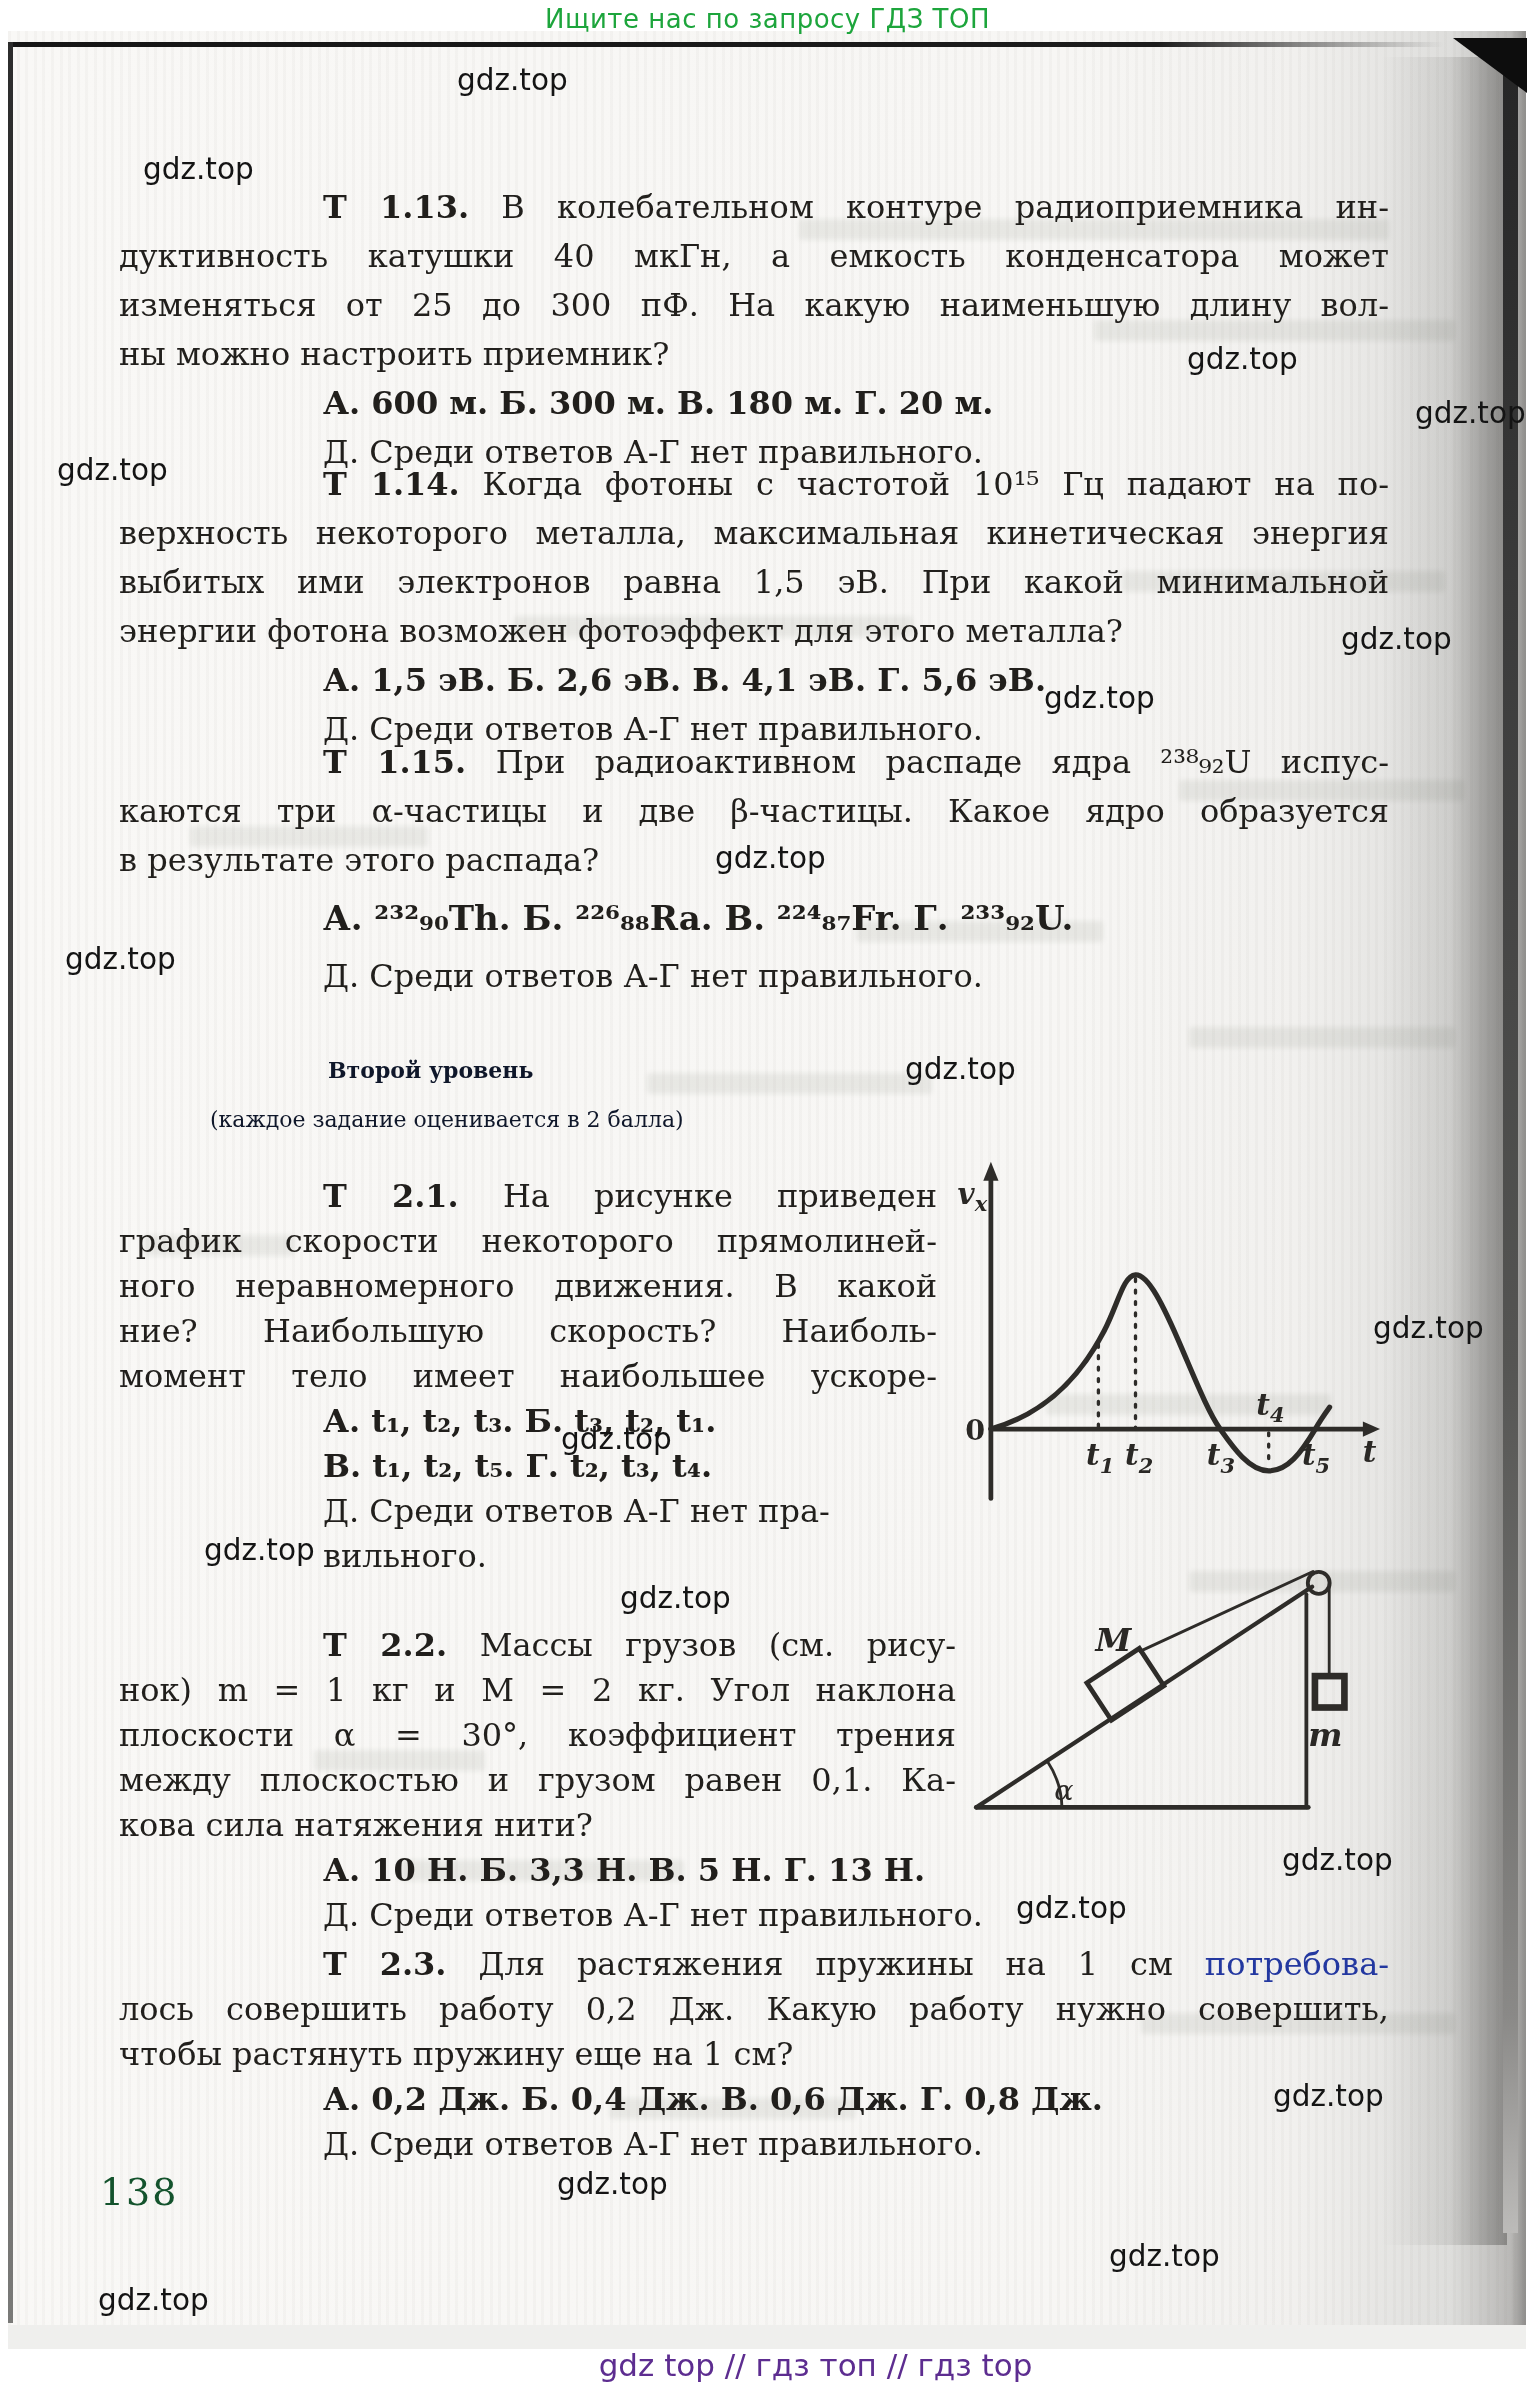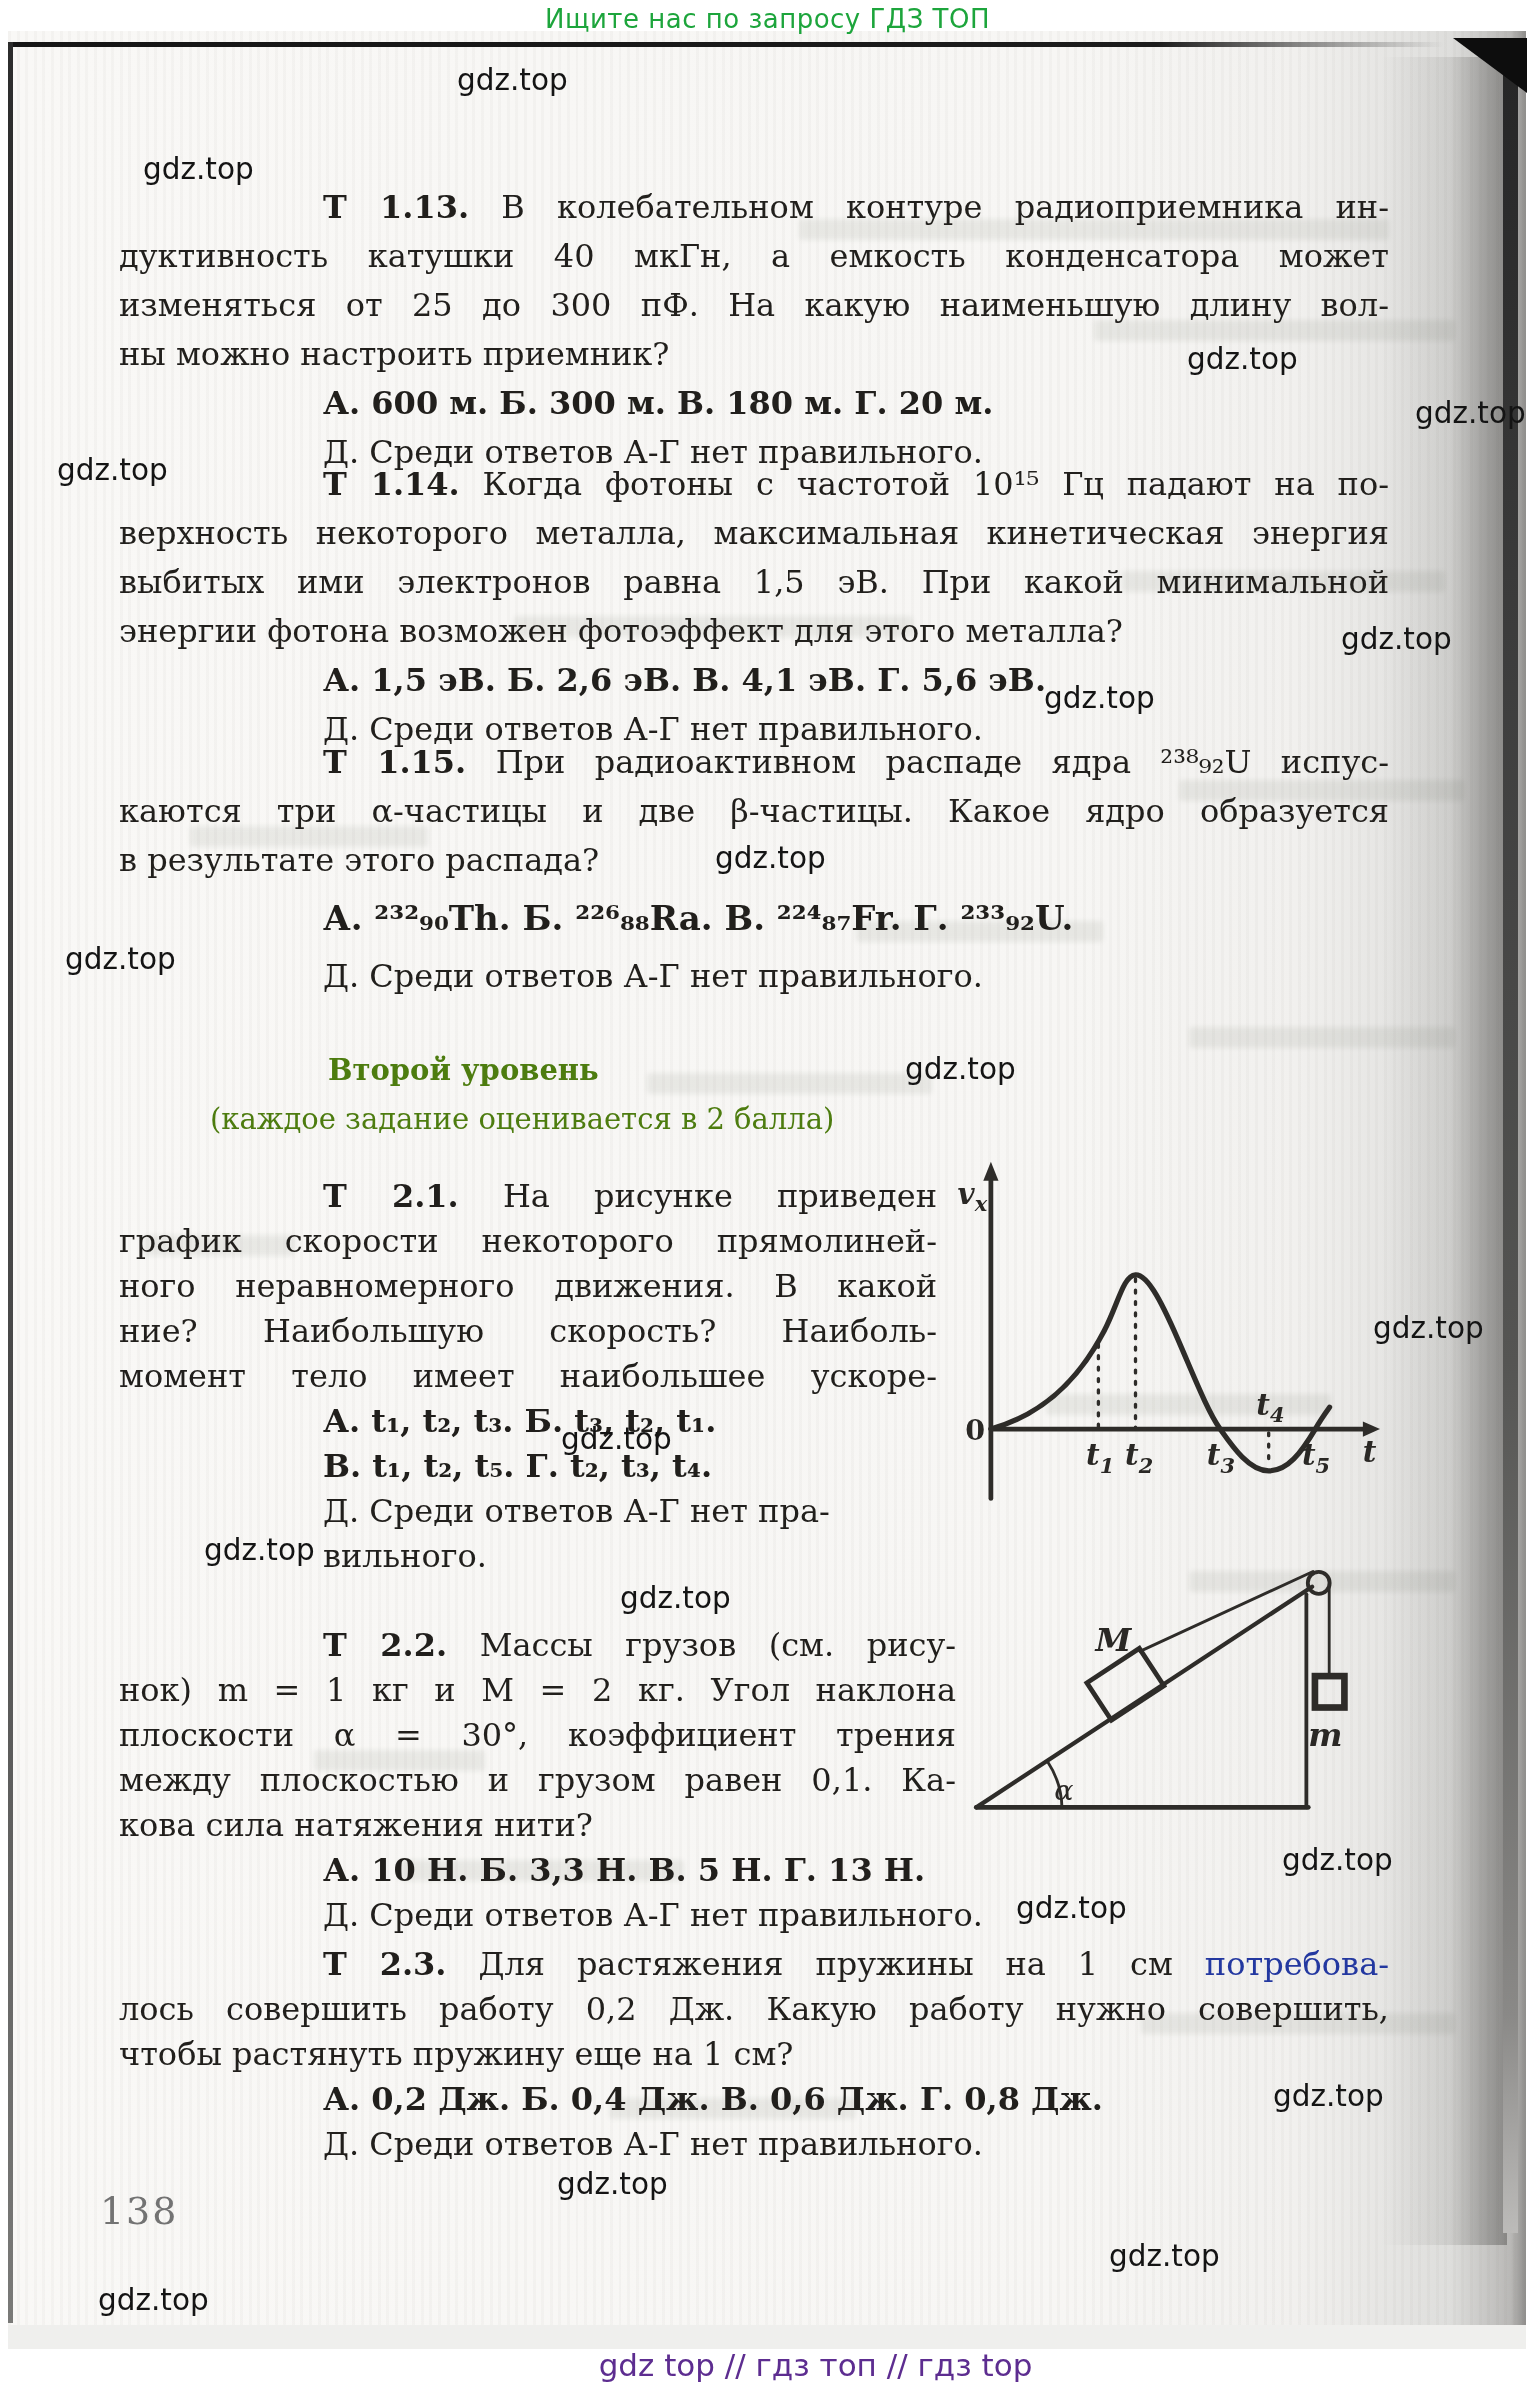--- a/index.html
+++ b/index.html
@@ -39,24 +39,24 @@
   .scan-bottom-strip{position:absolute;left:7.6px;top:2325px;width:1518px;height:24px;background:#efefed;}
   
   .task{position:absolute;left:119px;width:1270px;color:#211f1c;font-size:32px;}
   .line{white-space:nowrap;}
   .jl{white-space:normal;text-align:justify;text-align-last:justify;}
   .first{text-indent:204px;}
   .tl{font-weight:bold;}
   .ans{padding-left:204px;}
   .ansb{font-weight:bold;}
   .blue{color:#2338a0;}
-  .heading{position:absolute;left:119px;color:#4d7c0f;font-size:29px;}
+  .heading{position:absolute;left:119px;color:#0f172a;font-size:22px;}
   .hb{font-weight:bold;margin-left:209px;}
   .hs{margin-left:91px;}
-  .pagenum{position:absolute;left:100px;top:2170px;font-size:38px;color:#737373;letter-spacing:1.9px;margin-top:19px;}
+  .pagenum{position:absolute;left:100px;top:2170px;font-size:38px;color:#14532d;letter-spacing:1.9px;}
   
   .fig{position:absolute;}
   .fig svg text{fill:#2a2825;}
   
   .wm{position:absolute;font-family:"DejaVu Sans","Liberation Sans",sans-serif;
       font-size:29.5px;color:#141414;white-space:nowrap;}
   .bleed{position:absolute;height:21px;background:#6f7566;opacity:0.11;filter:blur(2.9px);border-radius:3.8px;}
 </style>
 </head>
 <body>

